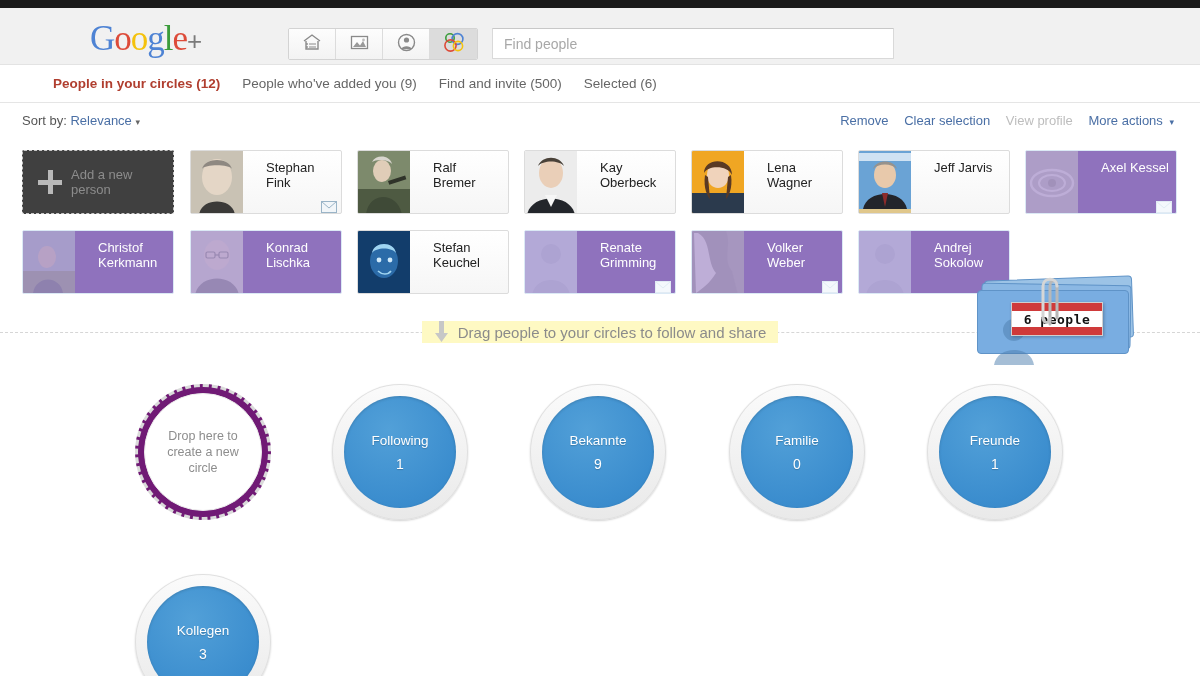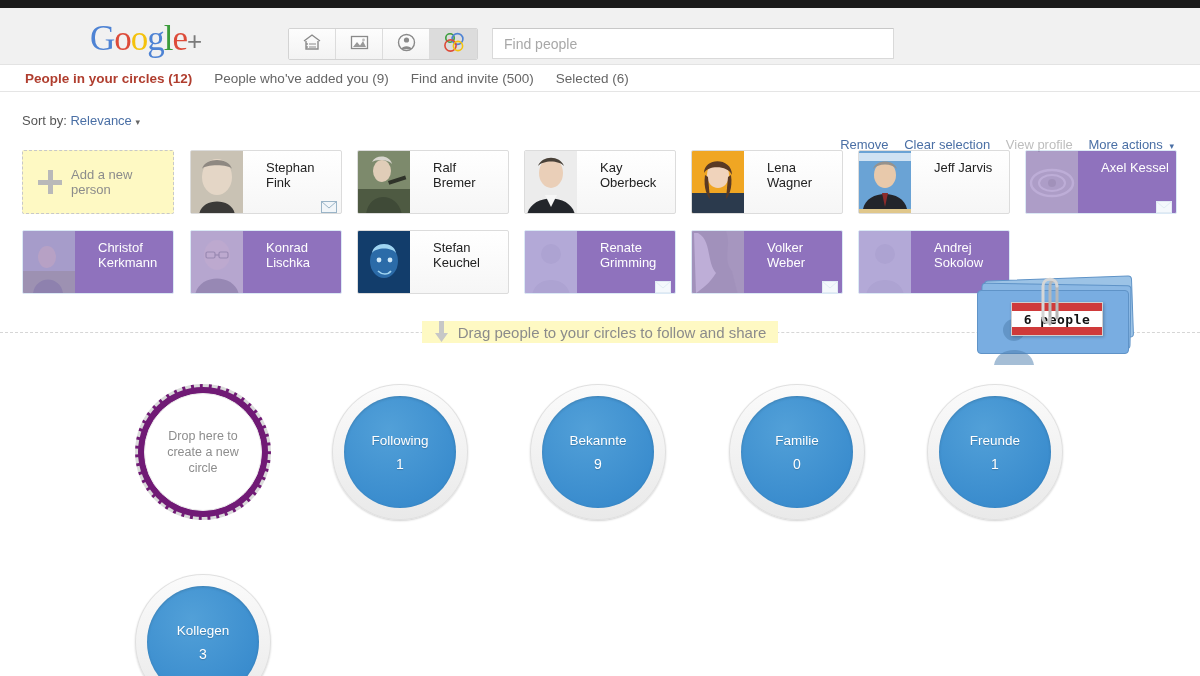--- a/index.html
+++ b/index.html
@@ -77,45 +77,45 @@
   .search-box input {
     border: none; outline: none; width: 100%;
     font-family: "Liberation Sans", sans-serif;
     font-size: 14px; color: #333;
     background: transparent;
   }
   .search-box input::placeholder { color: #a8a8a8; }
 
   
   .tabbar {
-    position: absolute; top: 65px; left: 0; width: 1200px; height: 27px;
+    position: absolute; top: 65px; left: 0; width: 1200px; height: 38px;
     background: #fff;
     border-bottom: 1px solid #e5e5e5;
-    display: flex; align-items: center;
+    display: flex; align-items: center; padding-left: 28px;
   }
   .tab {
     font-size: 13.5px; color: #666;
     margin-right: 22px; white-space: nowrap;
   }
   .tab:first-child { margin-left: 25px; }
   .tab.active { color: #b03e2f; font-weight: bold; }
 
   
   .toolbar {
     position: absolute; top: 110px; left: 0; width: 1200px; height: 26px;
   }
   .sort-wrap {
     position: absolute; left: 22px; top: 3px;
     font-size: 13px; color: #555; white-space: nowrap;
   }
   .sort-wrap .sort-value { color: #4a6fa5; }
   .sort-wrap .caret { color: #666; font-size: 9px; }
   .actions {
     position: absolute; right: 26px; top: 3px;
-    font-size: 13px; white-space: nowrap; margin-top: 24px;
+    font-size: 13px; white-space: nowrap;
   }
   .actions span { color: #4a6fa5; margin-left: 12px; }
   .actions span.disabled { color: #bdbdbd; }
   .actions span.caret { color: #4a6fa5; margin-left: 3px; font-size: 9px; }
 
   
   .people-area {
     position: absolute; top: 146px; left: 0; width: 1200px; height: 160px;
   }
   .person-card {
@@ -150,21 +150,21 @@
     border-color: #c6dcf0;
     opacity: 0.62;
   }
   .person-card.faded .pname { color: #ffffff; }
   .person-card.faded .avatar { opacity: 0.45; }
 
   .add-person-card {
     position: absolute; left: 22px; top: 4px;
     width: 152px; height: 64px;
     border: 1px dashed #c8c8c8;
-    background: #fef9c3;
+    background: #404040;
     display: flex; align-items: center;
     border-radius: 2px;
   }
   .add-person-card .plus-ico {
     width: 26px; height: 26px; margin: 0 8px 0 14px;
     position: relative; flex: 0 0 26px;
   }
   .add-person-card .plus-ico:before,
   .add-person-card .plus-ico:after {
     content: ""; position: absolute; background: #b9b9b9;

